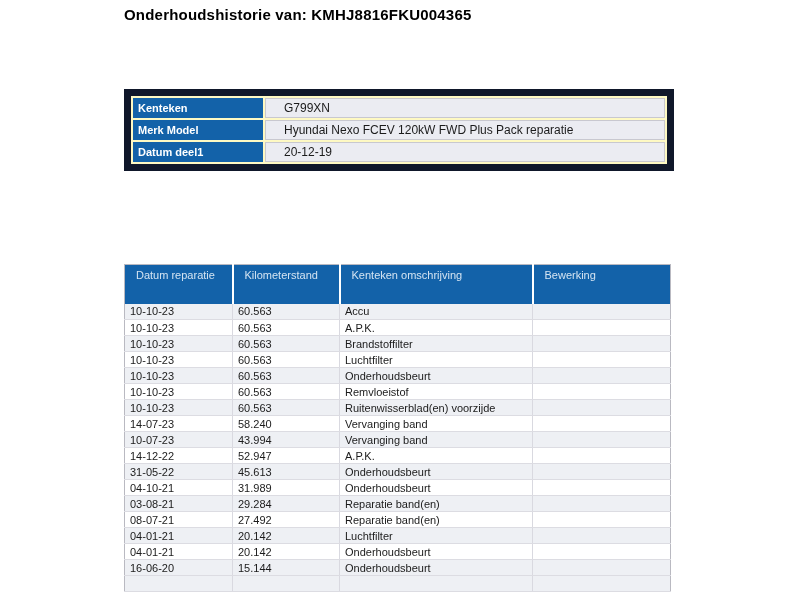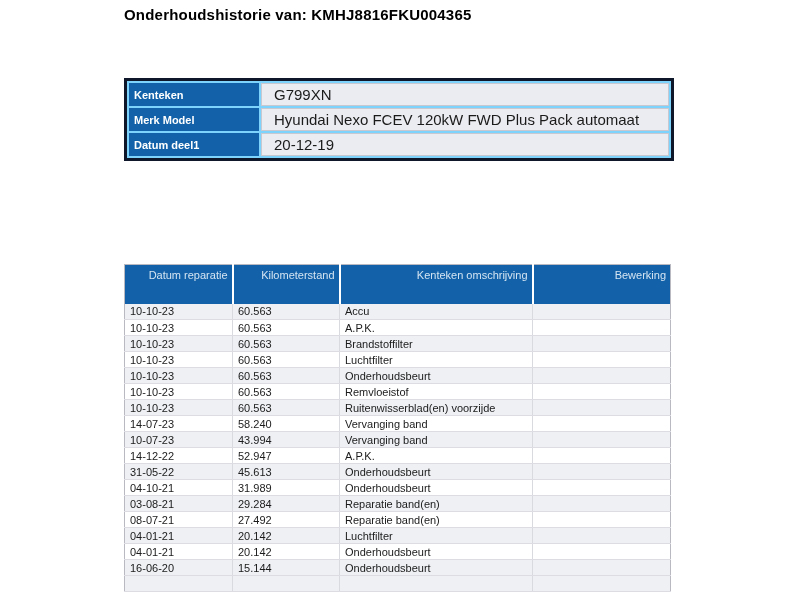--- a/index.html
+++ b/index.html
@@ -16,41 +16,41 @@
     left: 124px; top: 6px;
     font-size: 15px;
     font-weight: bold;
     color: #000000;
     letter-spacing: 0.2px;
   }
 
   
   table.info {
     position: absolute;
-    left: 124px; top: 78px;
+    left: 124px; top: 89px;
     width: 550px;
     border-collapse: separate;
     border-spacing: 2px;
-    border: 3px solid #0f172a;
-    background: #7dd3fc;
+    border: 7px solid #0f172a;
+    background: #fef9c3;
   }
   table.info td { height: 19px; font-size: 11px; vertical-align: middle; }
   table.info td.lbl {
     width: 130px;
     background: #1362a9;
     color: #ffffff;
     font-weight: bold;
     padding: 2px 4px 2px 5px;
   }
   table.info td.val {
     background: #ebecf2;
     border: 1px solid #c8c8d0;
     color: #1b1b1b;
-    font-size: 15px;
-    padding: 2px 4px 2px 12px;
+    font-size: 12px;
+    padding: 2px 4px 2px 18px;
   }
 
   
   table.history {
     position: absolute;
     left: 124px; top: 264px;
     width: 546px;
     border-collapse: collapse;
     table-layout: fixed;
     border: 1px solid #b9b9c1;
@@ -58,24 +58,24 @@
   table.history col.c0 { width: 108px; }
   table.history col.c1 { width: 107px; }
   table.history col.c2 { width: 193px; }
   table.history col.c3 { width: 138px; }
 
   table.history th {
     background: #1362a9;
     color: #d4e4f2;
     font-weight: normal;
     font-size: 11px;
-    text-align: right;
+    text-align: left;
     vertical-align: top;
     height: 39px;
-    padding: 4px 4px 0 3px;
+    padding: 4px 4px 0 11px;
     border-right: 2px solid #ffffff;
   }
   table.history th:last-child { border-right: none; }
 
   table.history td {
     height: 16px;
     font-size: 11px;
     color: #1b1b1b;
     vertical-align: middle;
     padding: 0 4px 0 5px;
@@ -98,21 +98,21 @@
   <div class="title">Onderhoudshistorie van: KMHJ8816FKU004365</div>
 
   <table class="info">
     <tbody>
       <tr>
         <td class="lbl">Kenteken</td>
         <td class="val">G799XN</td>
       </tr>
       <tr>
         <td class="lbl">Merk Model</td>
-        <td class="val">Hyundai Nexo FCEV 120kW FWD Plus Pack automaat</td>
+        <td class="val">Hyundai Nexo FCEV 120kW FWD Plus Pack reparatie</td>
       </tr>
       <tr>
         <td class="lbl">Datum deel1</td>
         <td class="val">20-12-19</td>
       </tr>
     </tbody>
   </table>
 
   <table class="history">
     <colgroup>

